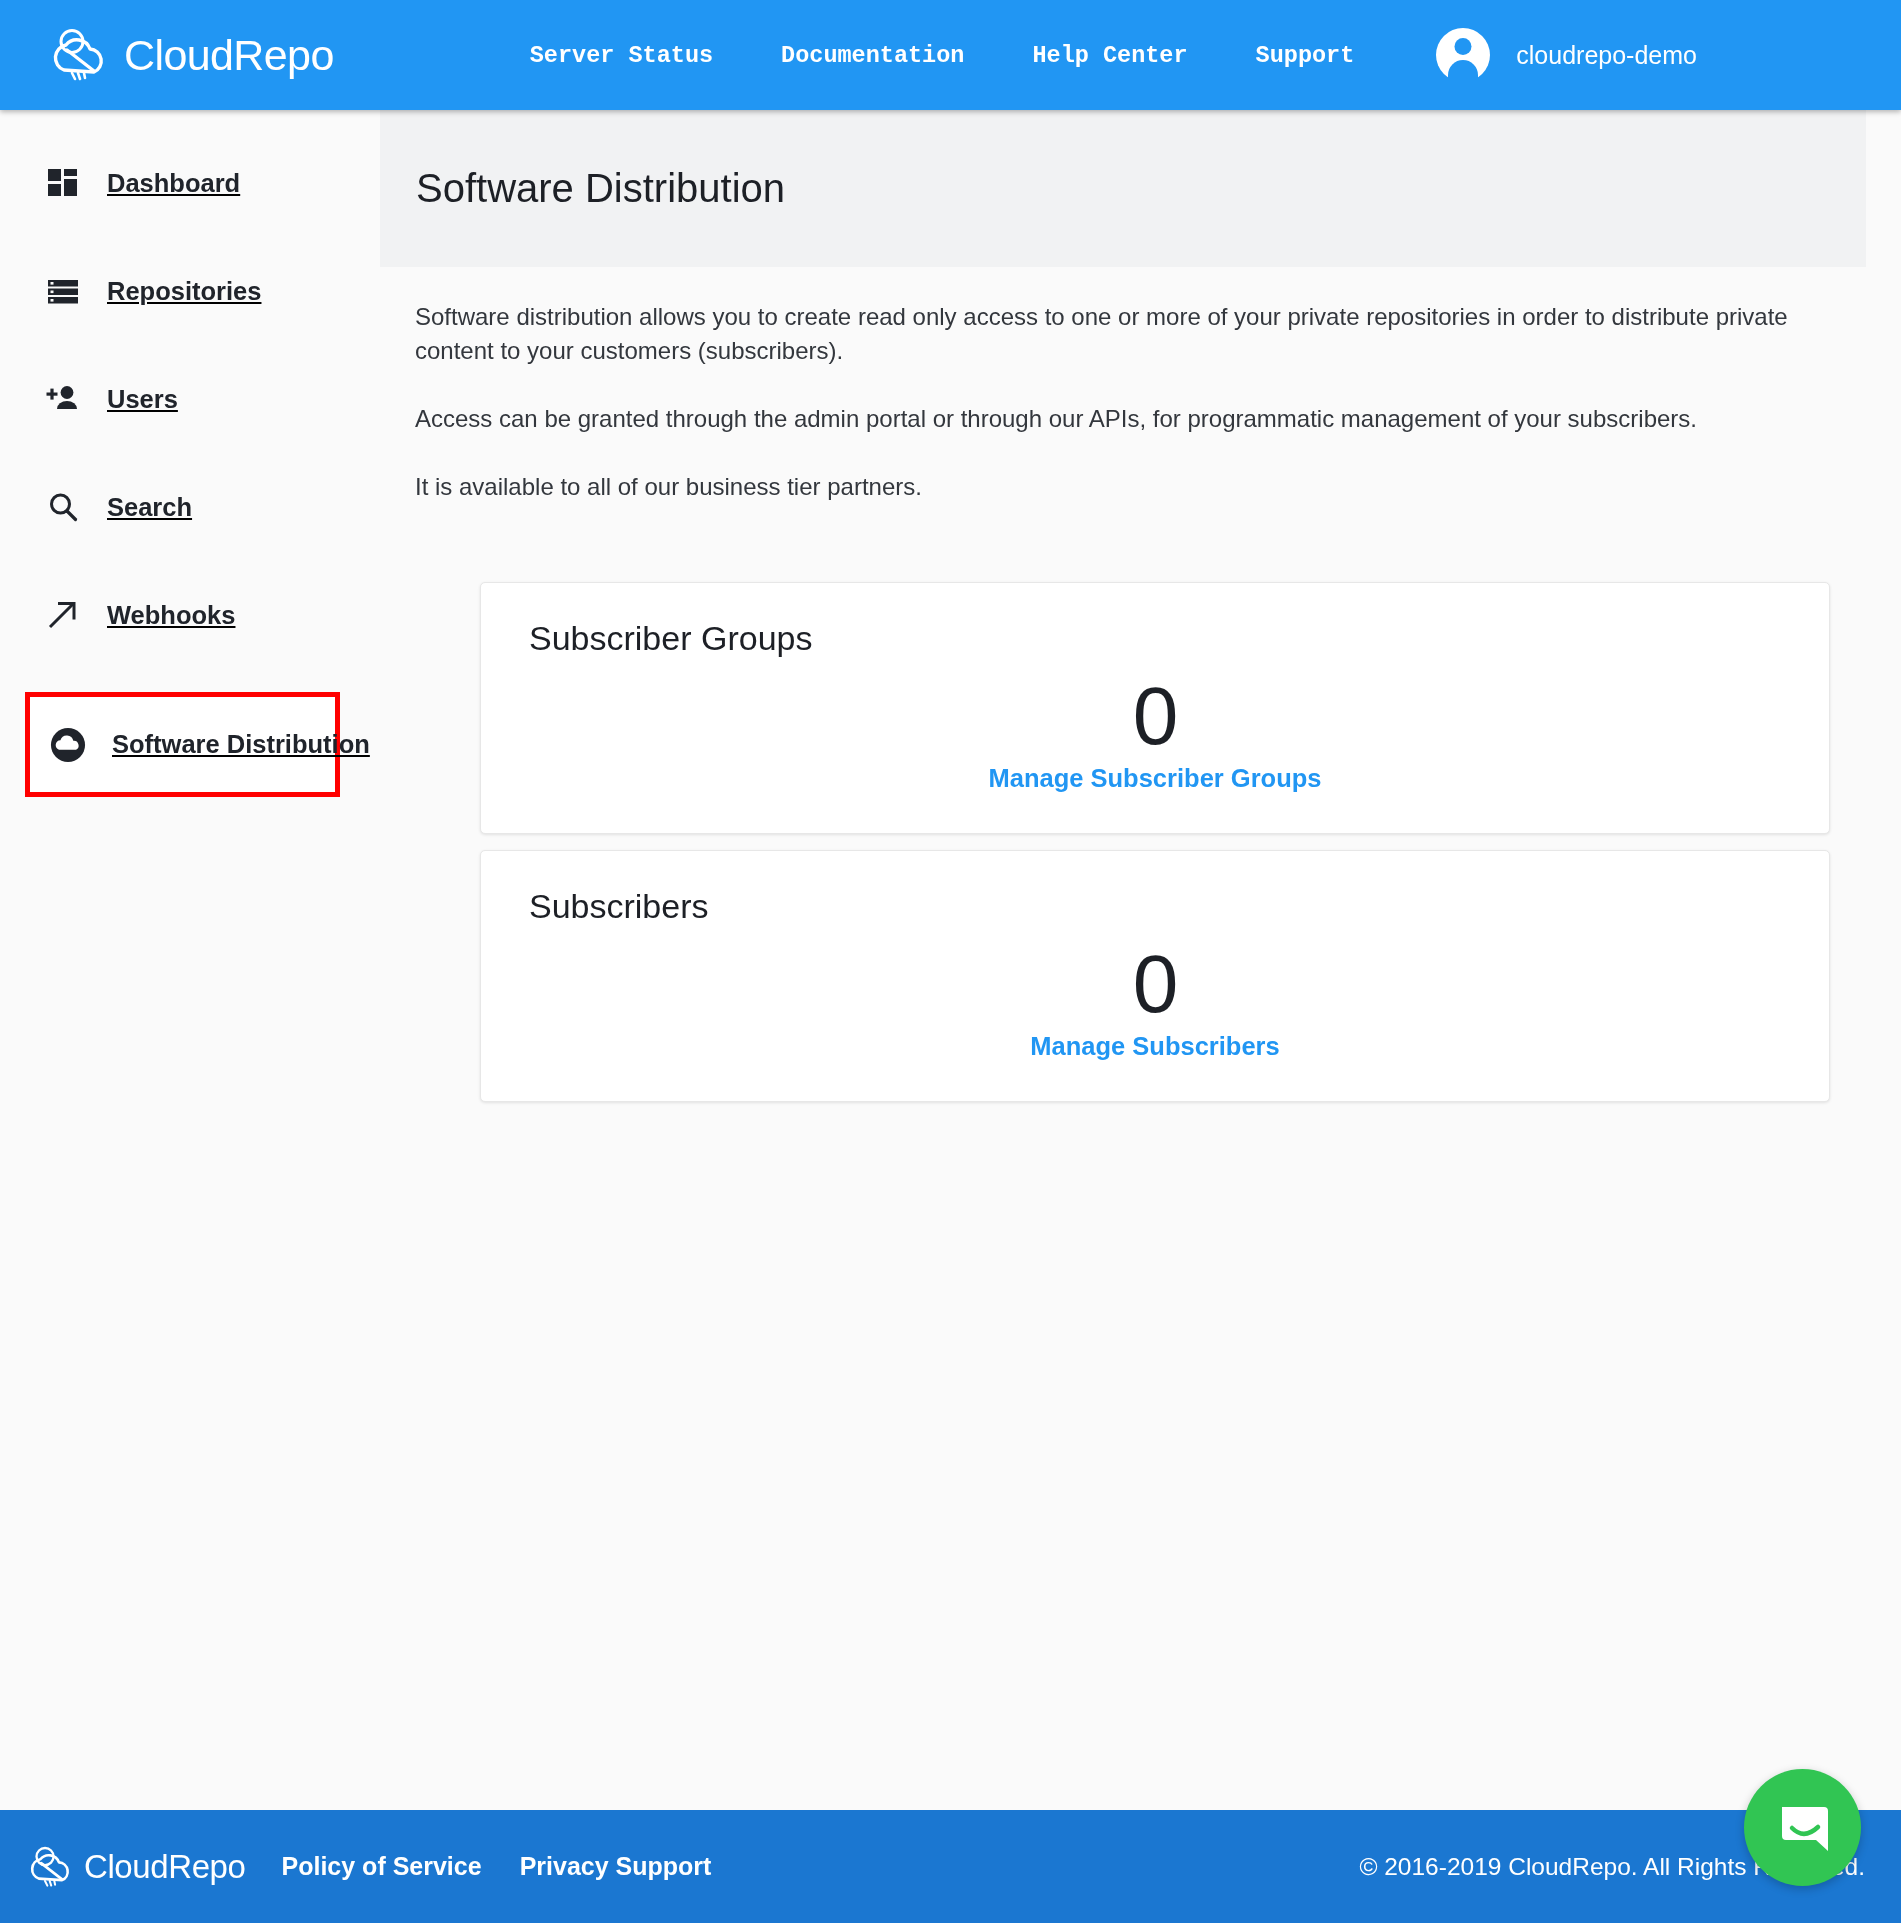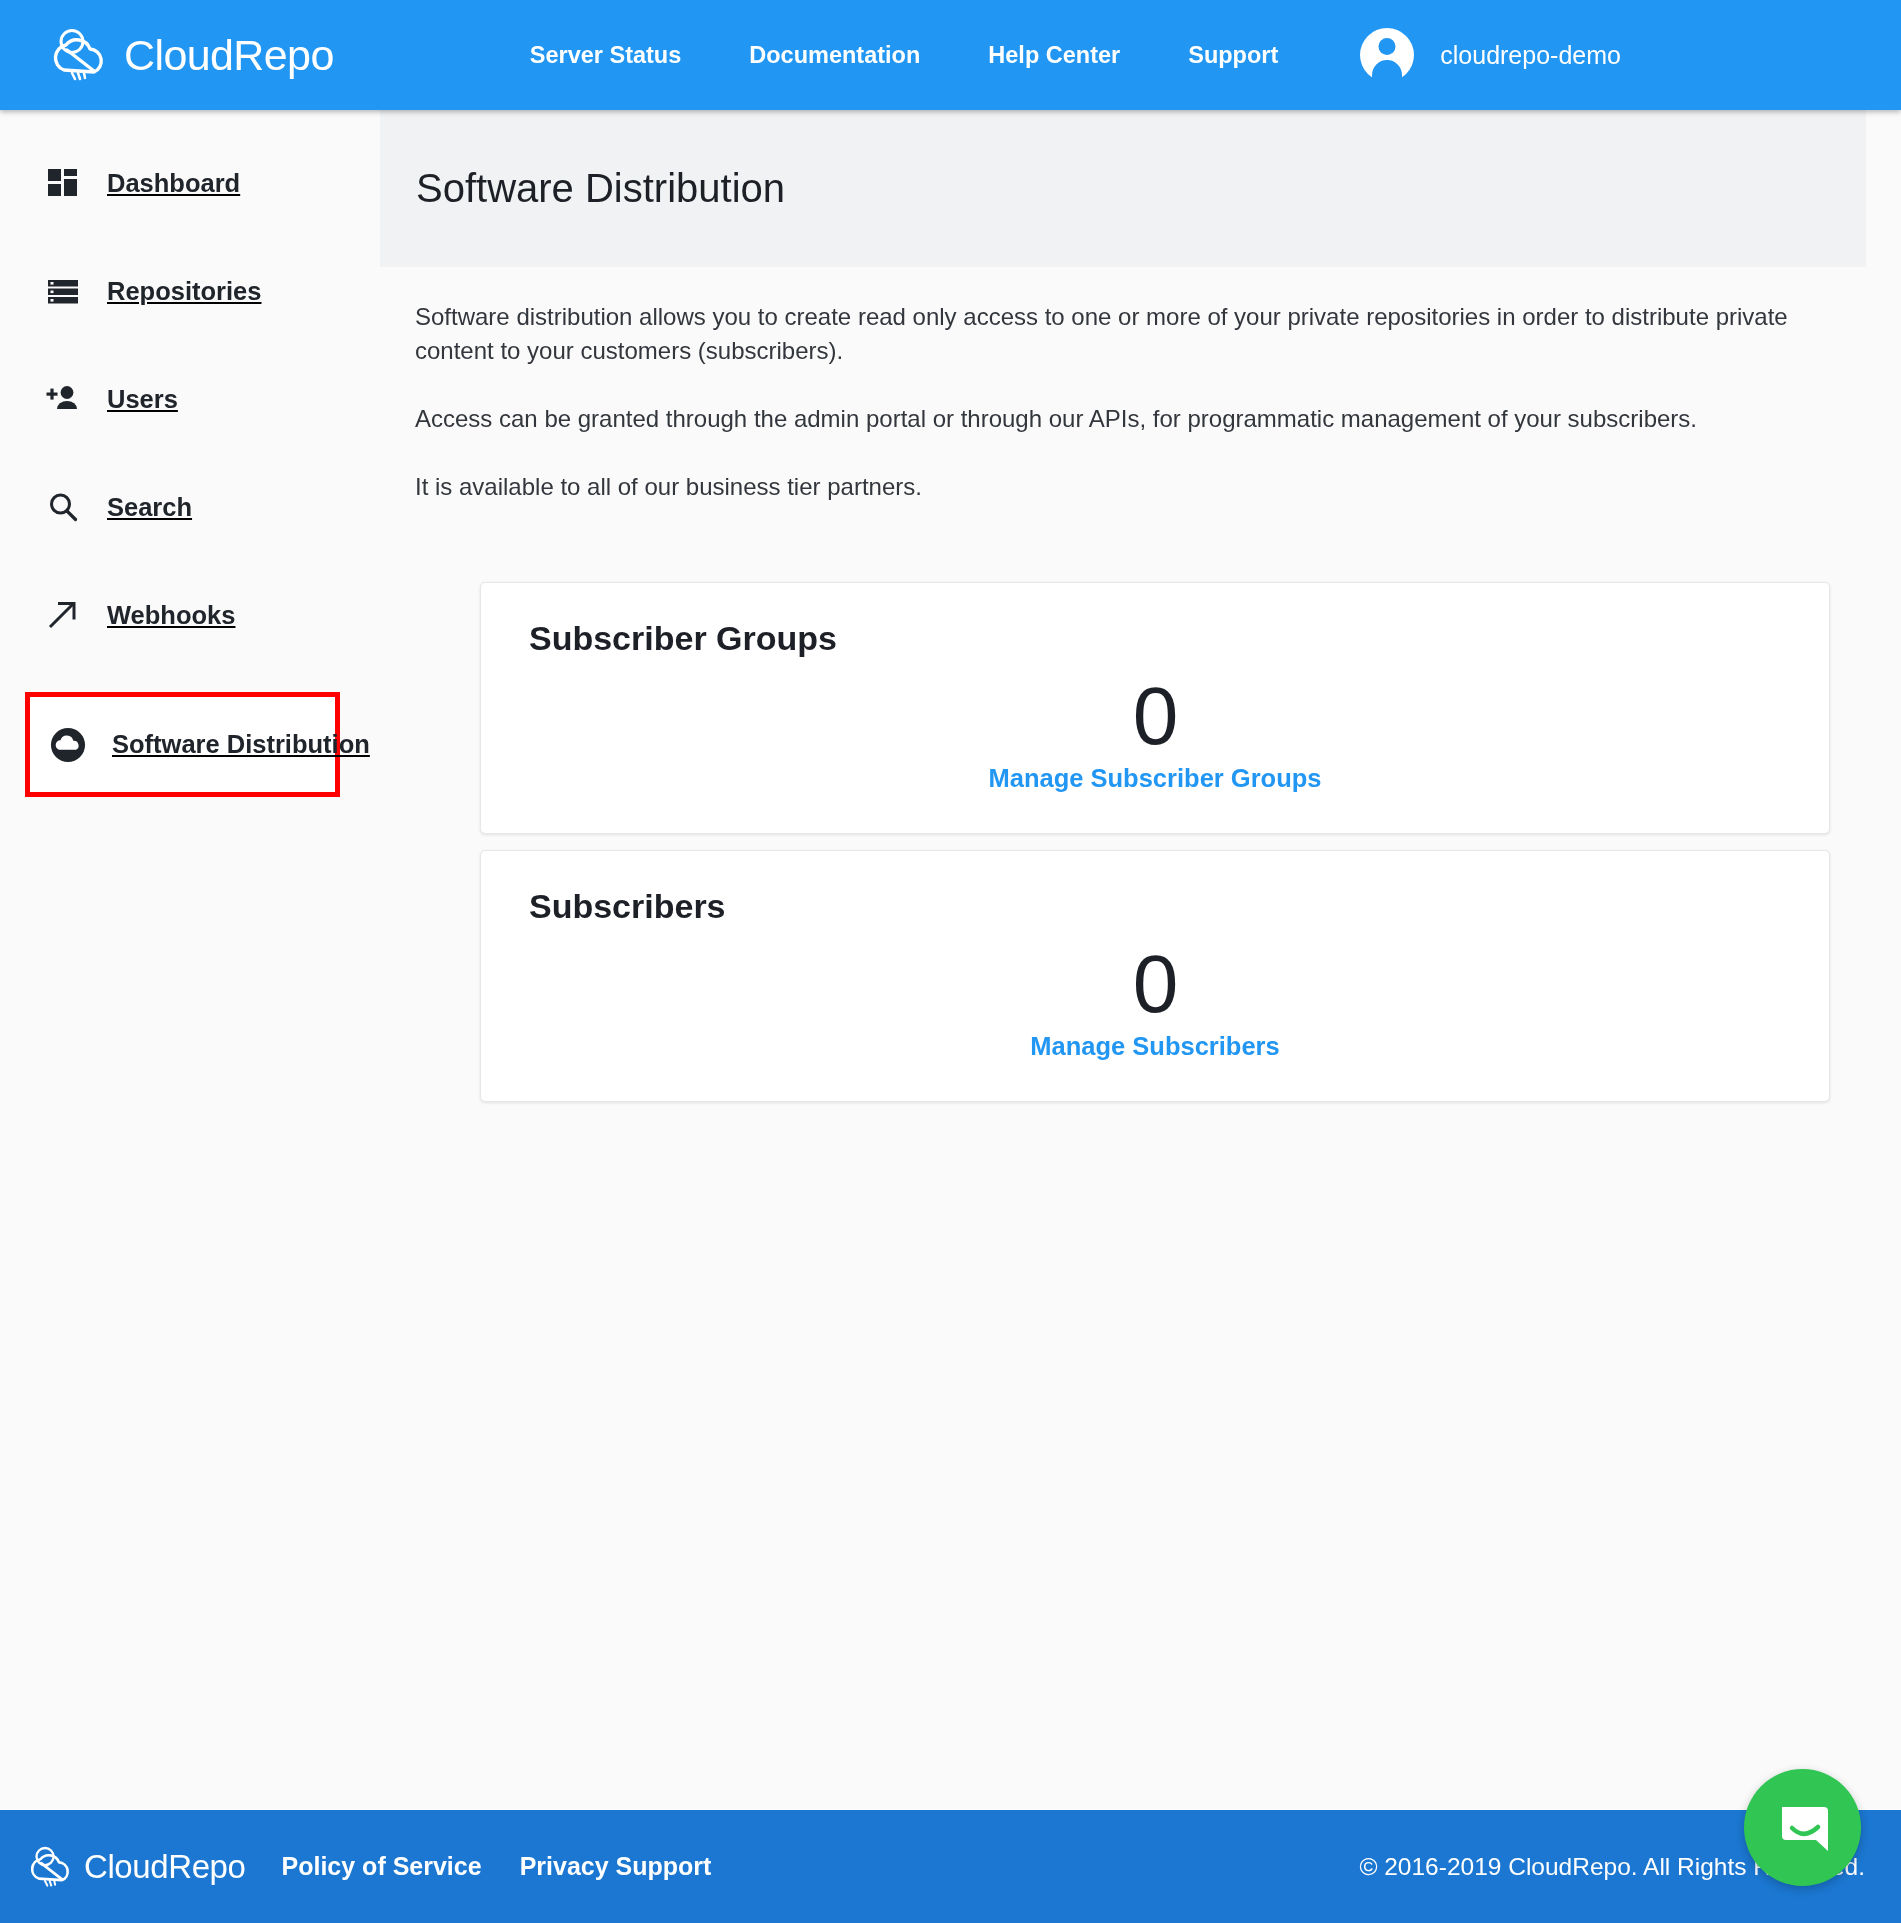--- a/index.html
+++ b/index.html
@@ -20,21 +20,21 @@
     display: flex; align-items: center;
     box-shadow: 0 2px 5px rgba(0,0,0,0.28);
     z-index: 20;
   }
   .brand { display: flex; align-items: center; margin-left: 50px; }
   .brand-logo { width: 62px; height: 54px; flex: none; }
   .brand-text {
     color: #ffffff; font-size: 43px; letter-spacing: -0.6px;
     margin-left: 12px; font-weight: 400; white-space: nowrap;
   }
-  .nav-links { display: flex; align-items: center; margin-left: 196px; }
+  .nav-links { display: flex; align-items: center; margin-left: 196px; font-family: Liberation Mono, monospace; }
   .nav-link {
     color: #ffffff; font-size: 23.5px; font-weight: bold;
     margin-right: 68px; white-space: nowrap; cursor: pointer;
     text-decoration: none;
   }
   .nav-link:last-child { margin-right: 0; }
   .user-block { display: flex; align-items: center; margin-left: 82px; }
   .avatar {
     width: 54px; height: 54px; border-radius: 50%;
     background: #ffffff; position: relative; flex: none;
@@ -116,21 +116,21 @@
   .cards { position: absolute; left: 100px; top: 472px; width: 1350px; }
   .card {
     background: #ffffff;
     border: 1px solid #e7e7e7;
     border-radius: 5px;
     box-shadow: 0 1px 3px rgba(0,0,0,0.10);
     padding: 36px 48px 40px 48px;
     margin-bottom: 16px;
   }
   .card-title {
-    font-size: 34px; font-weight: bold; color: #1d2026;
+    font-size: 34px; font-weight: normal; color: #1d2026;
     margin-bottom: 12px;
   }
   .card-body { text-align: center; }
   .card-count {
     font-size: 82px; font-weight: 400; color: #1d2026;
     line-height: 1.12; letter-spacing: -1px;
   }
   .card-link {
     display: inline-block; margin-top: 2px;
     font-size: 25.5px; font-weight: bold; color: #2196f3;

